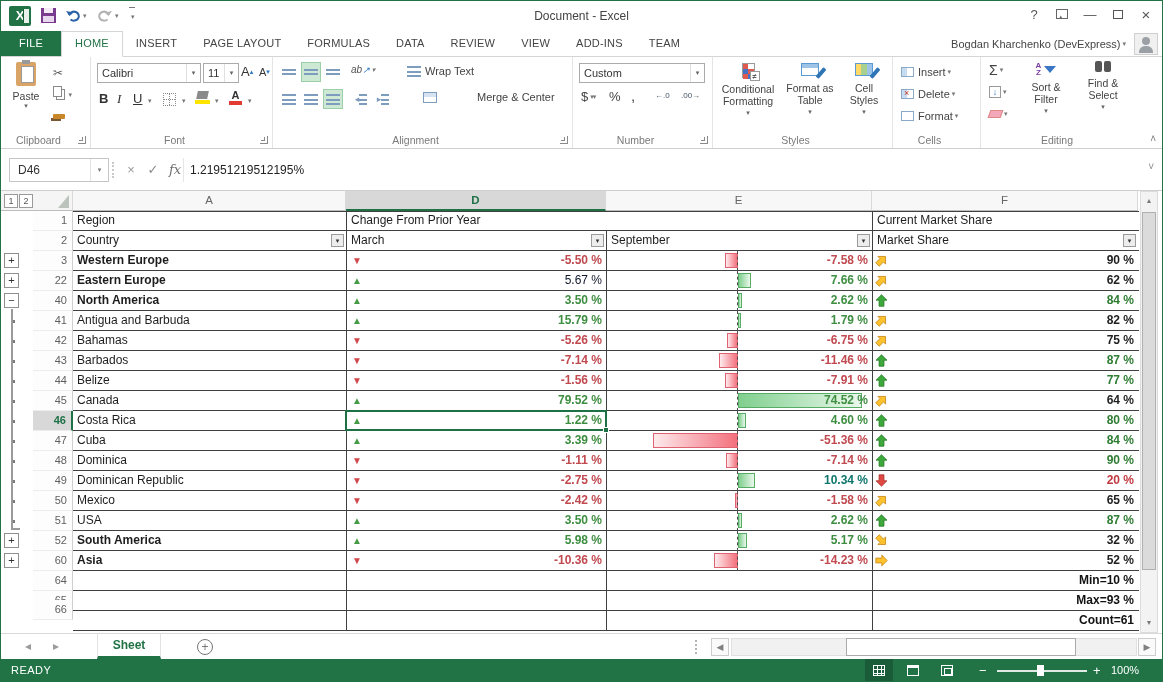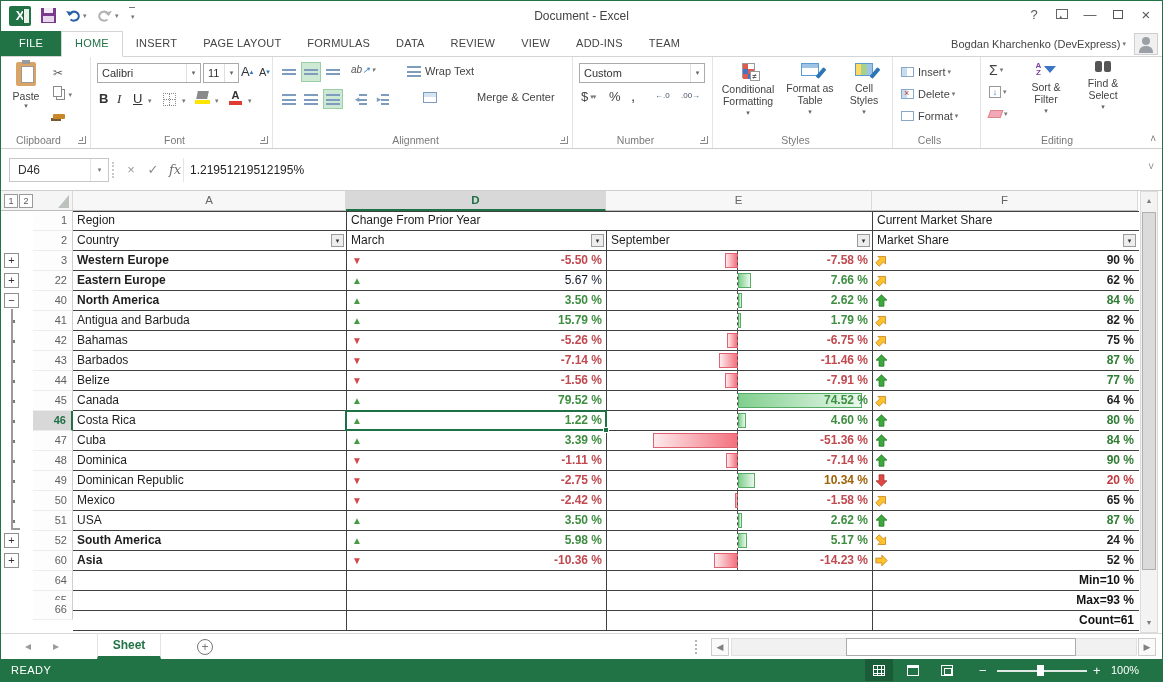--- a/index.html
+++ b/index.html
@@ -676,21 +676,21 @@
       <div class="rn" style="top: 280px;">49</div>
       <div class="cells" style="top: 280px;">
         <div class="cell" style="left: 0px; width: 273px; padding-left: 4px; font-weight: normal;">Dominican Republic</div>
         <div class="cell bl" style="left: 273px; width: 260px;">
           <div class="tri" style="color: rgb(208, 73, 77);">▼</div>
           <div class="rv" style="color: rgb(193, 73, 80); font-weight: bold;">-2.75 %</div>
         </div>
         <div class="cell bl" style="left: 533px; width: 266px;">
           <div class="dbar" style="width: 17px; left: 131px; background: linear-gradient(to right, rgb(128, 207, 142), rgb(234, 248, 236)); border: 1px solid rgb(87, 173, 102);"></div>
           <div class="axis"></div>
-          <div class="eval" style="color: #a16207;">10.34 %</div>
+          <div class="eval" style="color: #0f766e;">10.34 %</div>
         </div>
         <div class="cell bl" style="left: 799px; width: 266px;">
           <svg width="13" height="13" viewBox="0 0 16 16" class="fsvg" style="transform: rotate(180deg);">
             <path d="M8 1 L14.7 7.6 L11 7.6 L11 15 L5 15 L5 7.6 L1.3 7.6 Z" fill="#e04843" stroke="#a8332e" stroke-width="1" stroke-linejoin="round"></path>
           </svg>
           <div class="rv" style="color: rgb(193, 58, 64);">20 %</div>
         </div>
       </div>
       <div class="outc" style="top: 300px;">
         <div class="odot"></div>
@@ -748,21 +748,21 @@
         </div>
         <div class="cell bl" style="left: 533px; width: 266px;">
           <div class="dbar" style="width: 9px; left: 131px; background: linear-gradient(to right, rgb(128, 207, 142), rgb(234, 248, 236)); border: 1px solid rgb(87, 173, 102);"></div>
           <div class="axis"></div>
           <div class="eval" style="color: rgb(62, 142, 65);">5.17 %</div>
         </div>
         <div class="cell bl" style="left: 799px; width: 266px;">
           <svg width="13" height="13" viewBox="0 0 16 16" class="fsvg" style="transform: rotate(135deg);">
             <path d="M8 1 L14.7 7.6 L11 7.6 L11 15 L5 15 L5 7.6 L1.3 7.6 Z" fill="#fdc22e" stroke="#c8881c" stroke-width="1" stroke-linejoin="round"></path>
           </svg>
-          <div class="rv" style="color: rgb(31, 31, 31);">24 %</div>
+          <div class="rv" style="color: rgb(31, 31, 31);">32 %</div>
         </div>
       </div>
       <div class="outc" style="top: 360px;">
         <div class="obox">+</div>
       </div>
       <div class="rn" style="top: 360px;">60</div>
       <div class="cells" style="top: 360px;">
         <div class="cell" style="left: 0px; width: 273px; padding-left: 4px; font-weight: bold;">Asia</div>
         <div class="cell bl" style="left: 273px; width: 260px;">
           <div class="tri" style="color: rgb(208, 73, 77);">▼</div>

